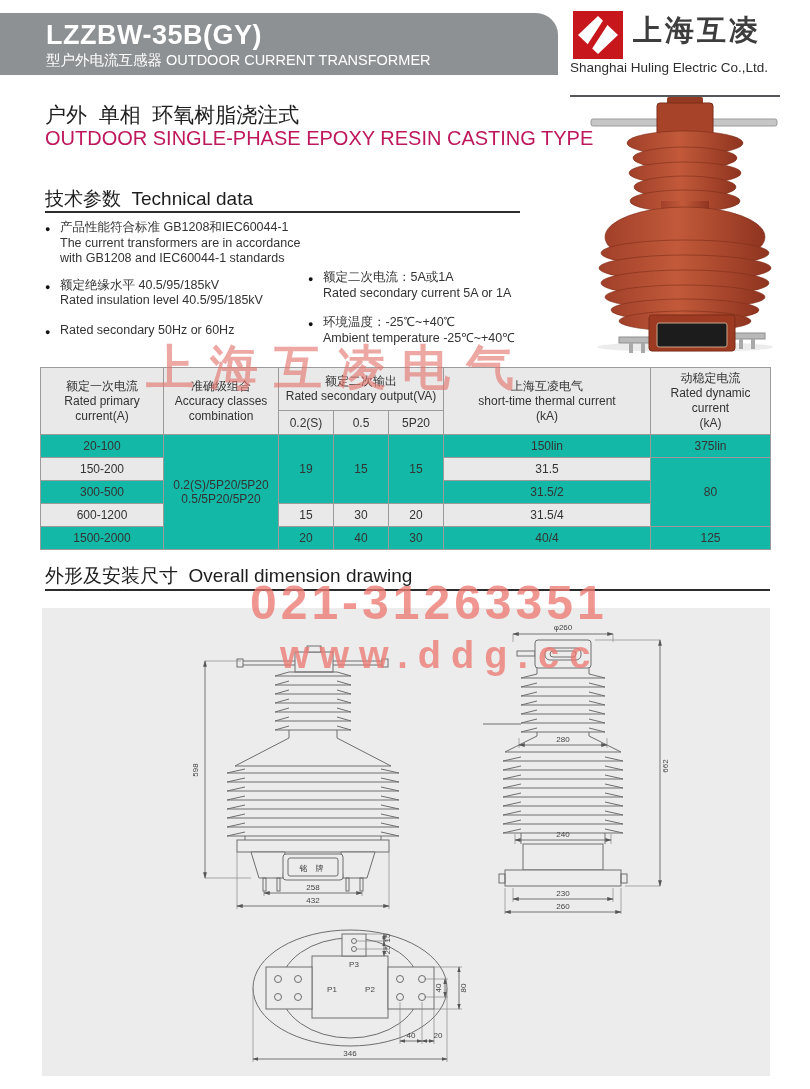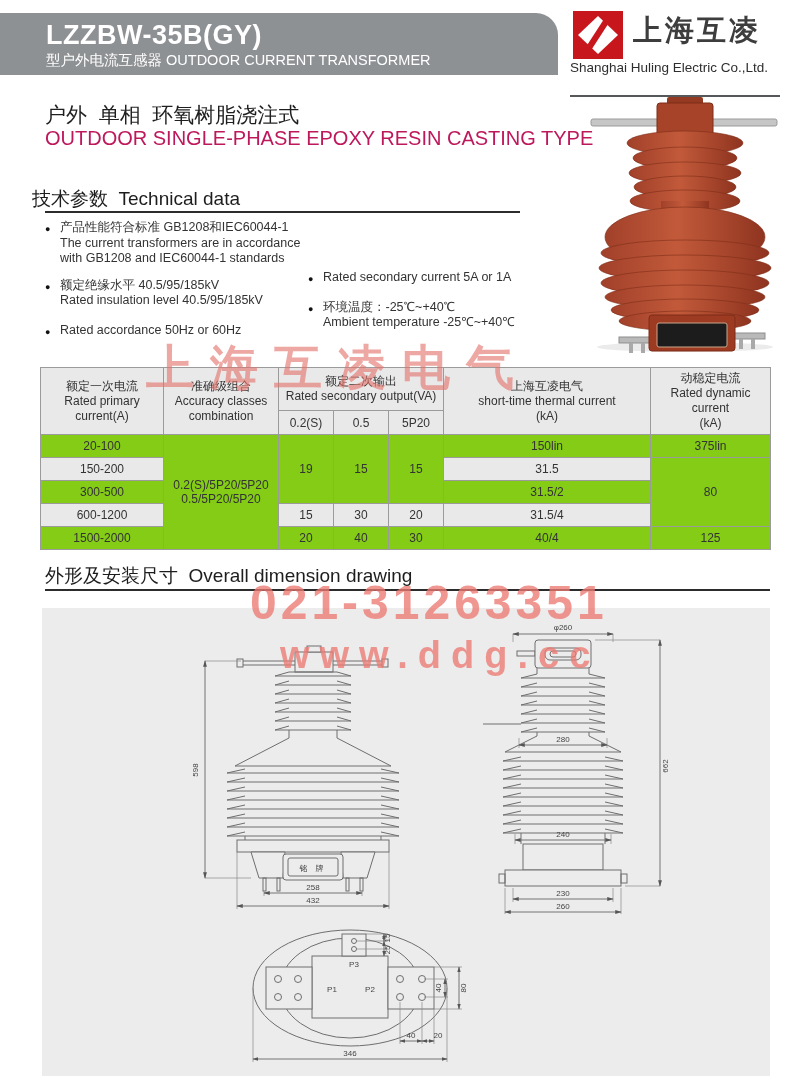--- a/index.html
+++ b/index.html
@@ -15,21 +15,21 @@
   .wedge{left:787px;top:13px;width:23px;height:44px;background:#8e9194;border-bottom-left-radius:14px;}
   .logo-cn{left:633px;top:11px;font-size:29px;font-weight:bold;color:#3d3d3d;letter-spacing:3px;}
   .logo-en{left:570px;top:60px;width:220px;font-size:13.5px;font-weight:normal;color:#2e2e2e;
            border-bottom:2px solid #55585b;padding-bottom:20px;}
 
   
   .intro-cn{left:45px;top:101px;font-size:21px;color:#1f1f1f;text-align:center;}
   .intro-en{left:45px;top:127px;font-size:20px;color:#be185d;}
 
   .h2{font-size:19px;color:#1d1d1d;}
-  .tech-h2{left:32px;top:186px;}
+  .tech-h2{left:45px;top:186px;}
   .tech-rule{left:45px;top:211px;width:475px;border-top:2px solid #2c2c2c;}
   .dim-h2{left:45px;top:563px;}
   .dim-rule{left:45px;top:589px;width:725px;border-top:2px solid #2c2c2c;}
 
   
   .bul-col{width:262px;}
   .bul-left{left:45px;top:220px;}
   .bul-right{left:308px;top:270px;}
   .bul{position:relative;padding-left:15px;font-size:12.5px;line-height:15.5px;color:#333;}
   .bul .dot{position:absolute;left:0;top:2px;font-size:9px;color:#111;}
@@ -37,21 +37,21 @@
 
   
   .wm{font-weight:bold;z-index:30;pointer-events:none;}
   .wm-company{left:146px;top:336px;font-size:48px;letter-spacing:16px;color:rgba(228,115,108,.62);}
   .wm-phone{left:250px;top:575px;font-size:48px;letter-spacing:4px;color:rgba(236,122,115,.78);}
   .wm-site{left:280px;top:634px;font-size:38px;letter-spacing:10px;color:rgba(236,122,115,.78);}
 
   
   table.spec{left:40px;top:367px;width:730px;border-collapse:collapse;table-layout:fixed;z-index:5;}
   table.spec th,table.spec td{border:1px solid #9b9b9b;font-weight:normal;text-align:center;
-      vertical-align:middle;font-size:12px;color:#333;padding:1px 2px;background:#84cc16;}
+      vertical-align:middle;font-size:12px;color:#333;padding:1px 2px;background:#14b8a6;}
   table.spec thead th{background:#e9e9e9;}
   table.spec thead tr:first-child th{height:40px;}
   table.spec thead tr:last-child th{height:21px;}
   table.spec tbody td{height:20px;}
   table.spec td.shade{background:#e9e9e9;}
   .thline{line-height:15px;}
 
   
   .panel{left:42px;top:608px;width:728px;height:468px;background:#ececec;z-index:1;}
   svg{position:absolute;overflow:visible;}
@@ -96,27 +96,28 @@
       <div>产品性能符合标准 GB1208和IEC60044-1</div>
       <div>The current transformers are in accordance with GB1208 and IEC60044-1 standards</div>
     </div>
     <div class="bul mb2">
       <span class="dot">●</span>
       <div>额定绝缘水平 40.5/95/185kV</div>
       <div>Rated insulation level 40.5/95/185kV</div>
     </div>
     <div class="bul">
       <span class="dot">●</span>
-      <div>Rated accordance 50Hz or 60Hz</div>
+      <div>Rated secondary 50Hz or 60Hz</div>
     </div>
   </div>
 
   <div class="abs bul-col bul-right">
     <div class="bul mb2">
       <span class="dot">●</span>
+      <div>额定二次电流：5A或1A</div>
       <div>Rated secondary current 5A or 1A</div>
     </div>
     <div class="bul">
       <span class="dot">●</span>
       <div>环境温度：-25℃~+40℃</div>
       <div>Ambient temperature -25℃~+40℃</div>
     </div>
   </div>
 
   <svg class="svg-photo" width="242" height="262" viewBox="0 0 242 262">

